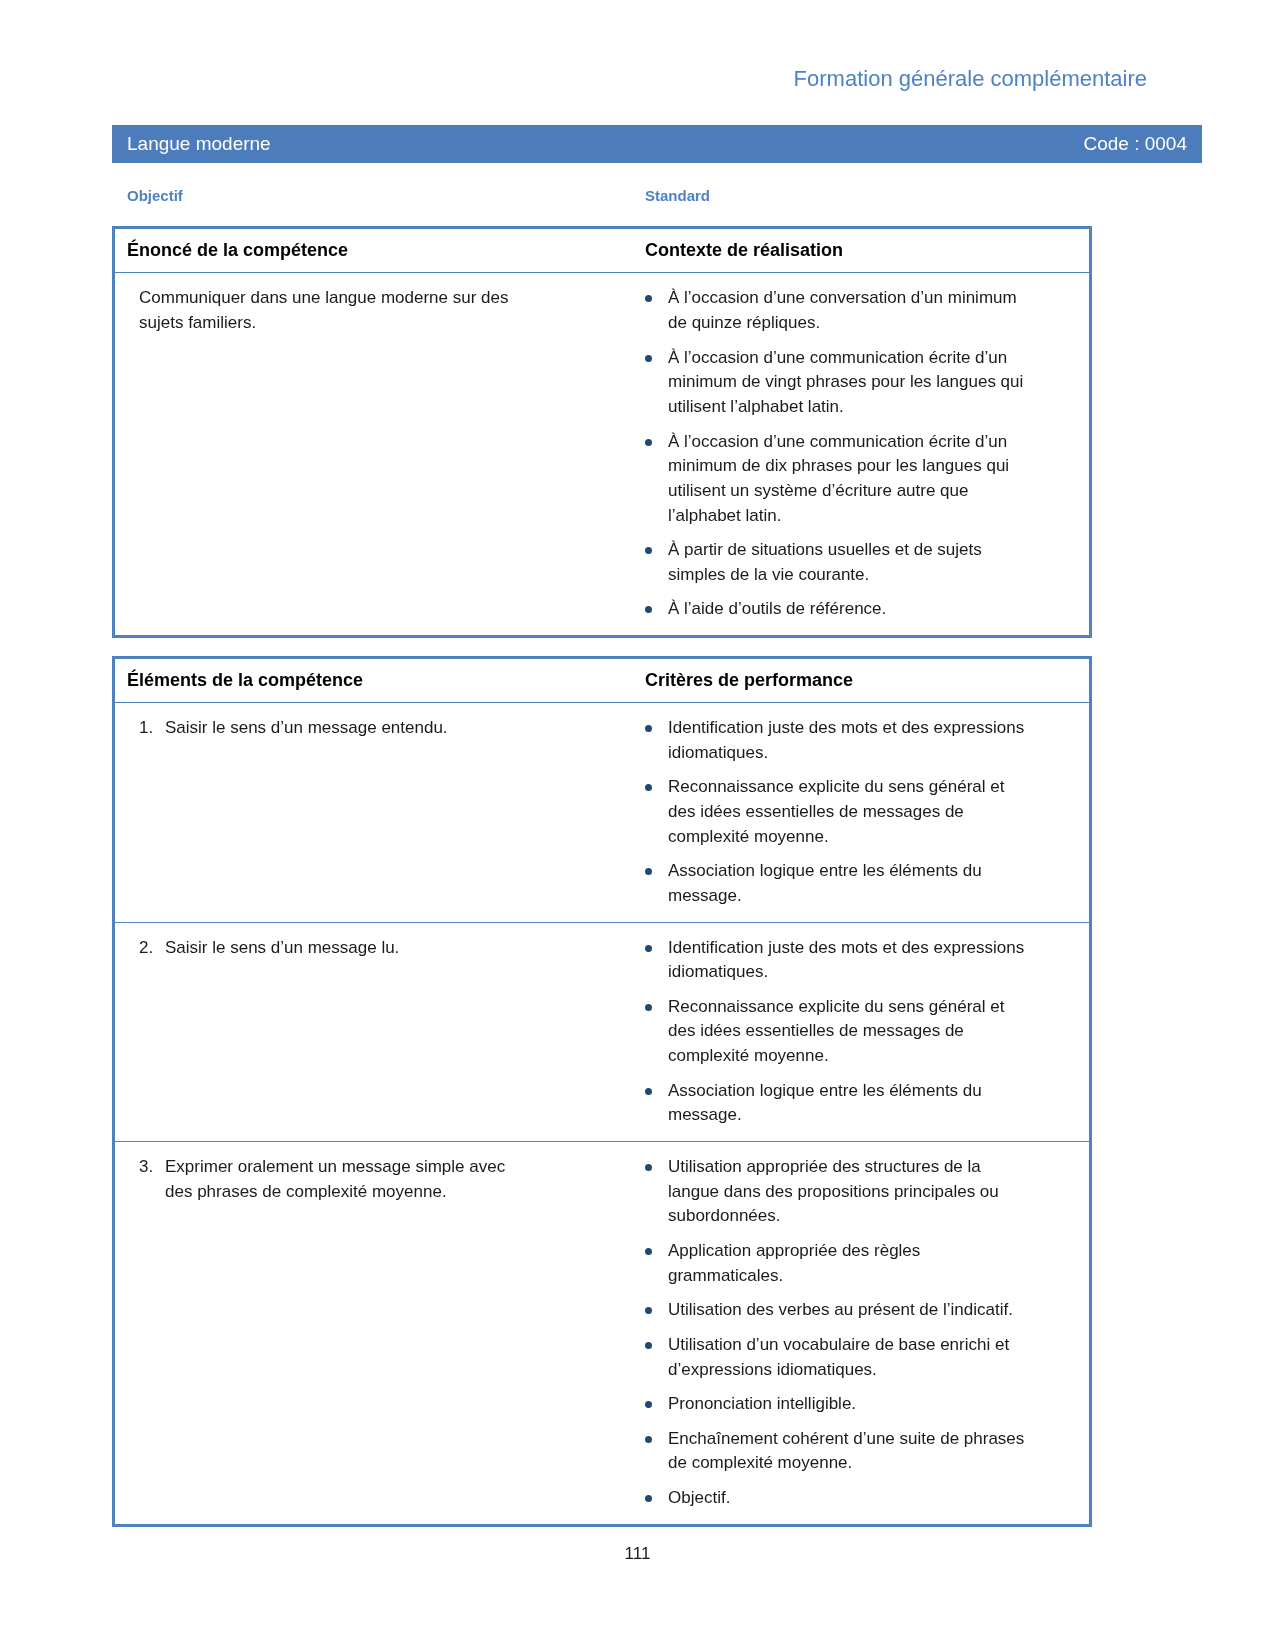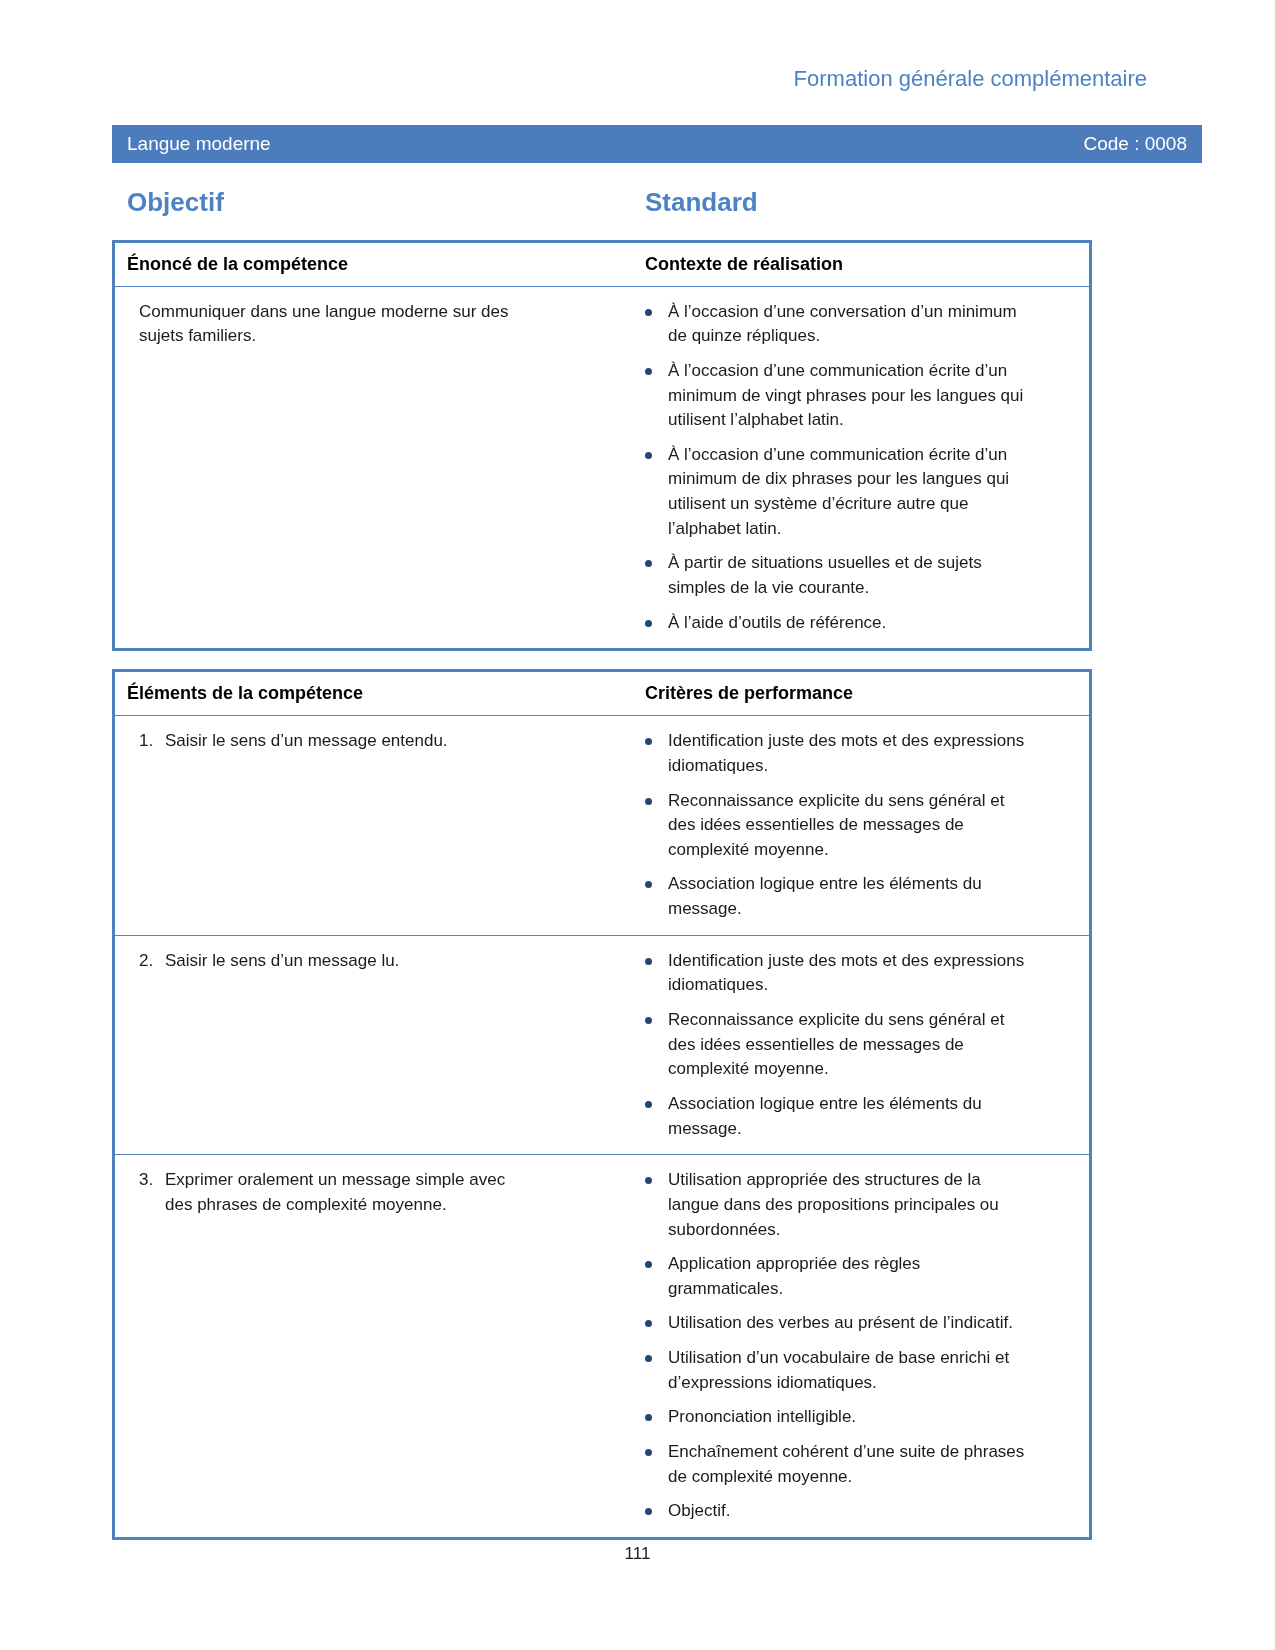--- a/index.html
+++ b/index.html
@@ -33,21 +33,21 @@
     align-items: center;
     padding: 0 15px;
     box-sizing: border-box;
     font-size: 19px;
   }
   .headings {
     margin: 24px 125px 0 112px;
     display: flex;
     font-weight: bold;
     color: #4d82c4;
-    font-size: 26px;
+    font-size: 15px;
     line-height: 1.2;
     align-items: center;
   }
   .headings .h-left {
     width: 533px;
     box-sizing: border-box;
     padding-left: 15px;
     flex: none;
   }
   .comp-table {
@@ -135,21 +135,21 @@
     color: #1b1b1b;
   }
 </style>
 </head>
 <body>
 
 <div class="top-header">Formation générale complémentaire</div>
 
 <div class="title-bar">
   <span>Langue moderne</span>
-  <span>Code : 0008</span>
+  <span>Code : 0004</span>
 </div>
 
 <div class="headings">
   <span class="h-left">Objectif</span>
   <span class="h-right">Standard</span>
 </div>
 
 <div class="comp-table" id="table-0">
     <div class="t-header">
       <div class="hcell-left">Énoncé de la compétence</div>

